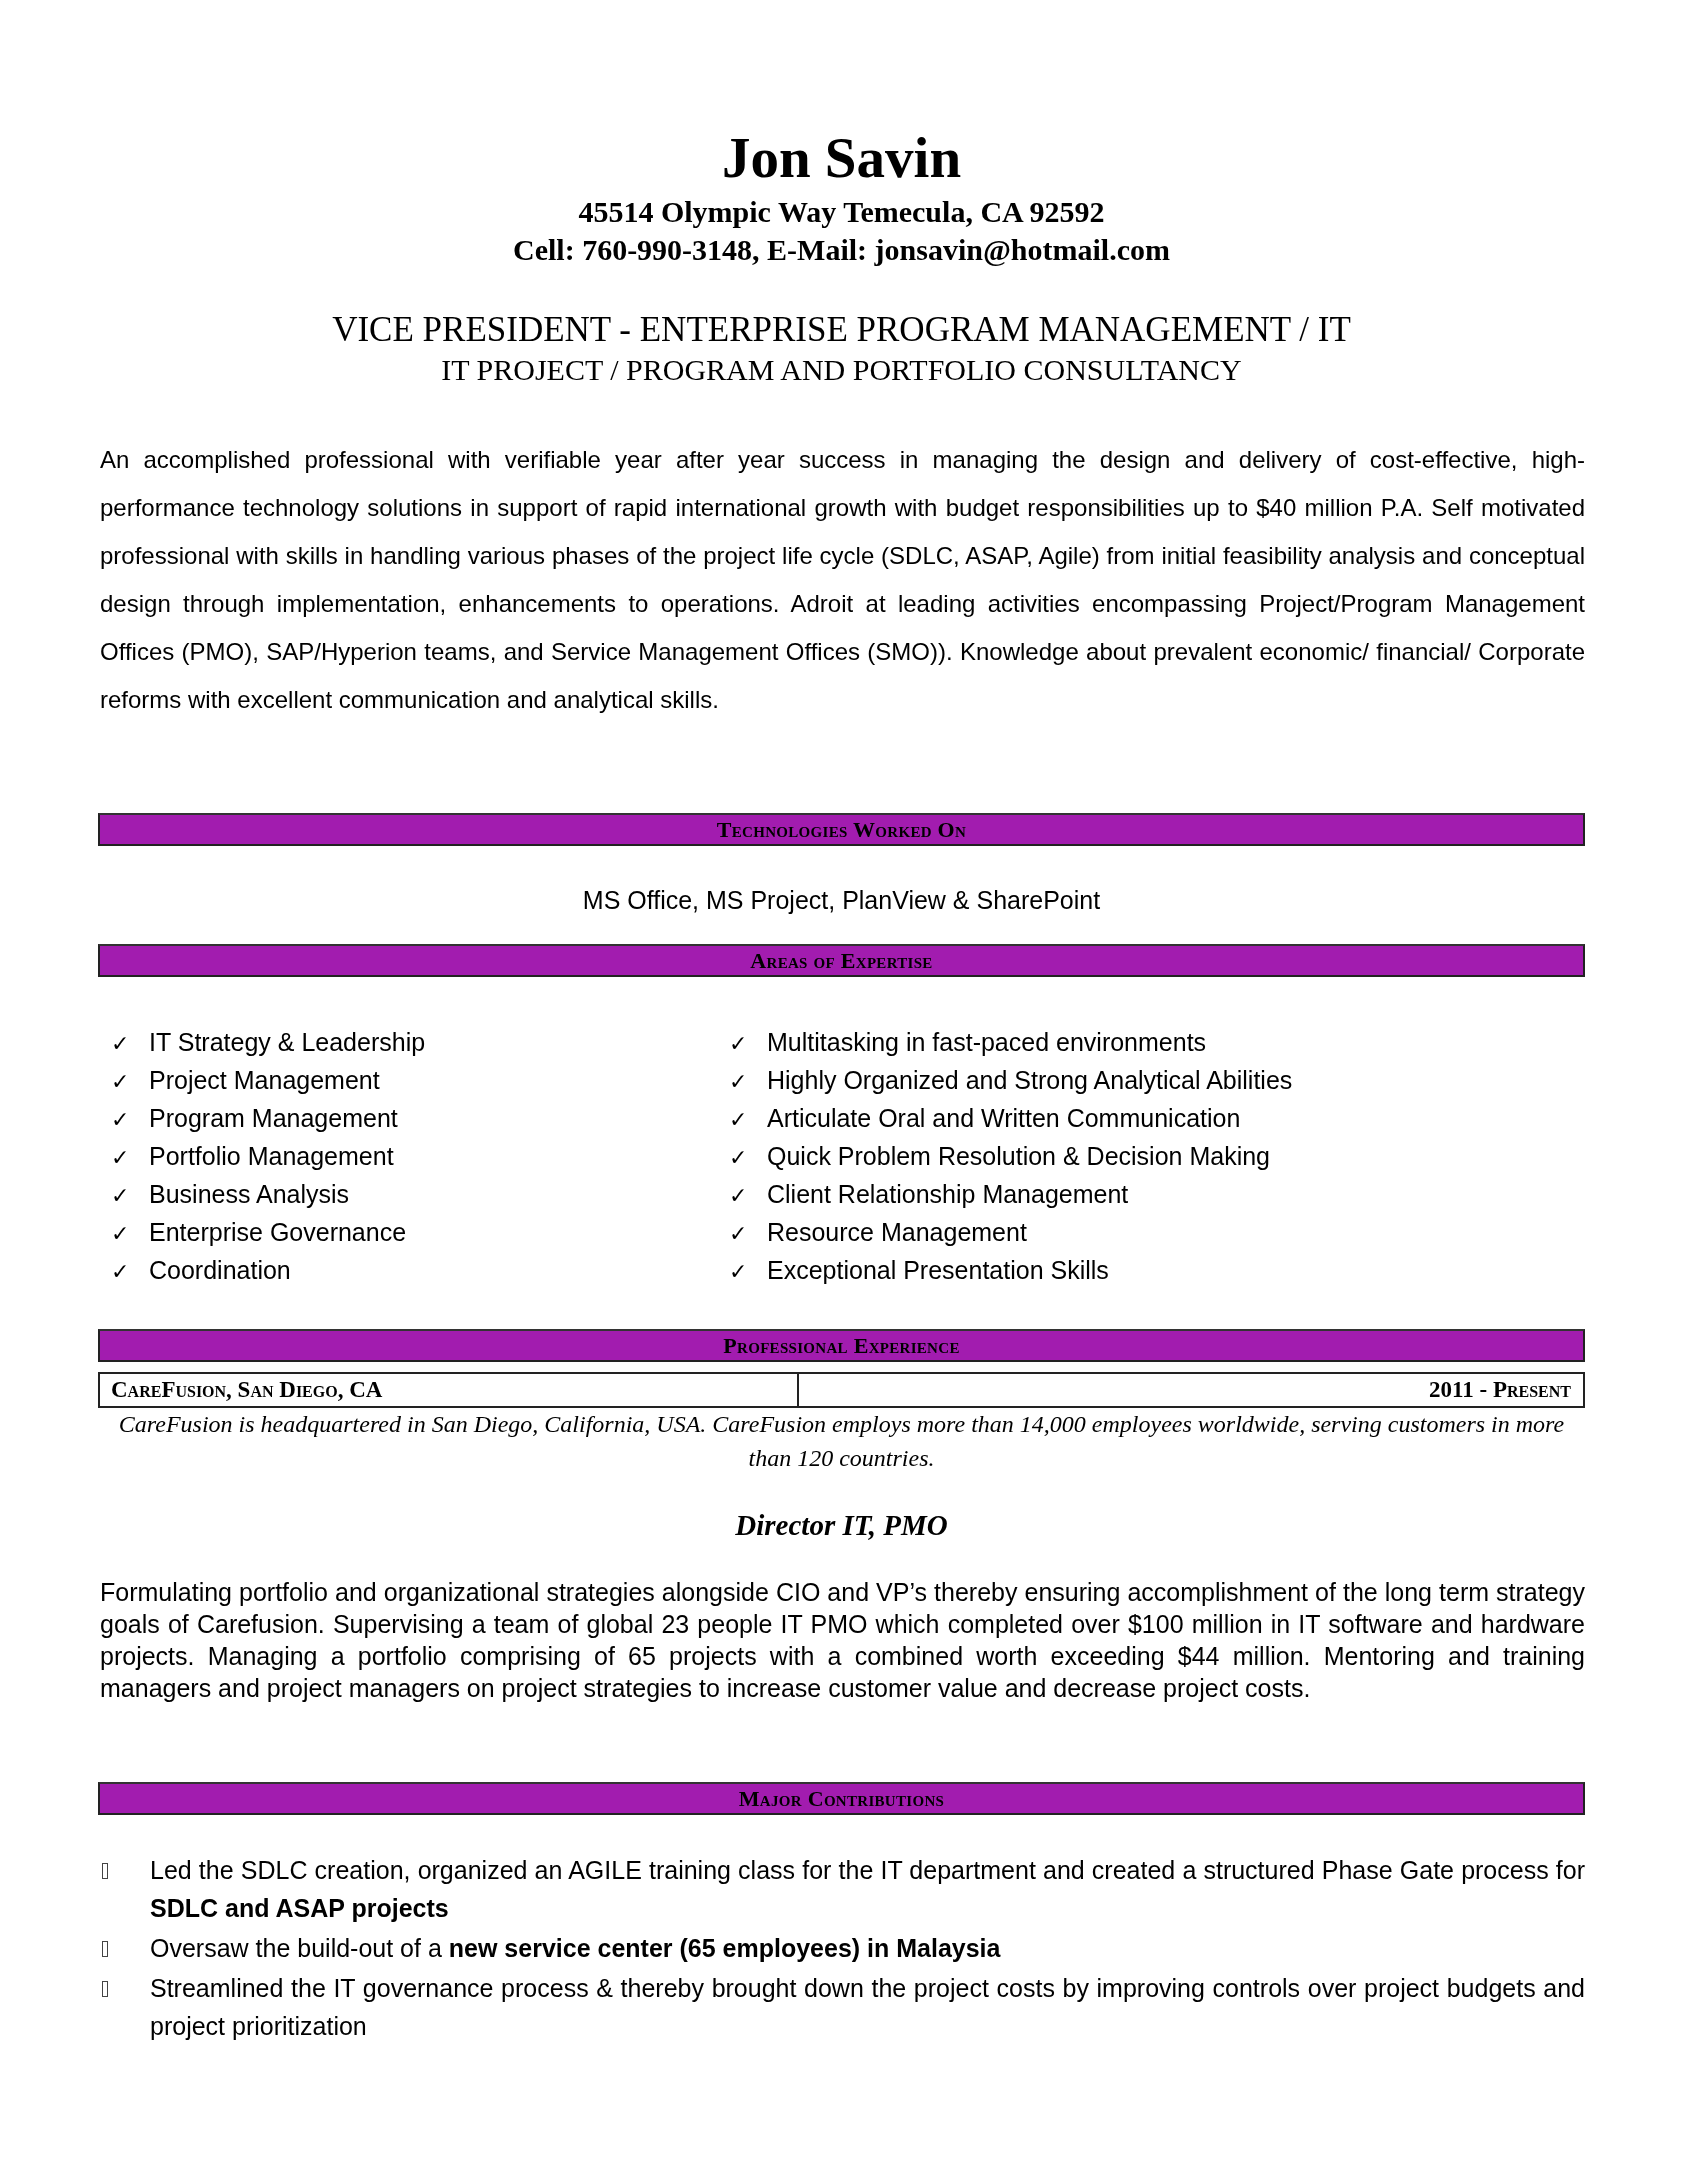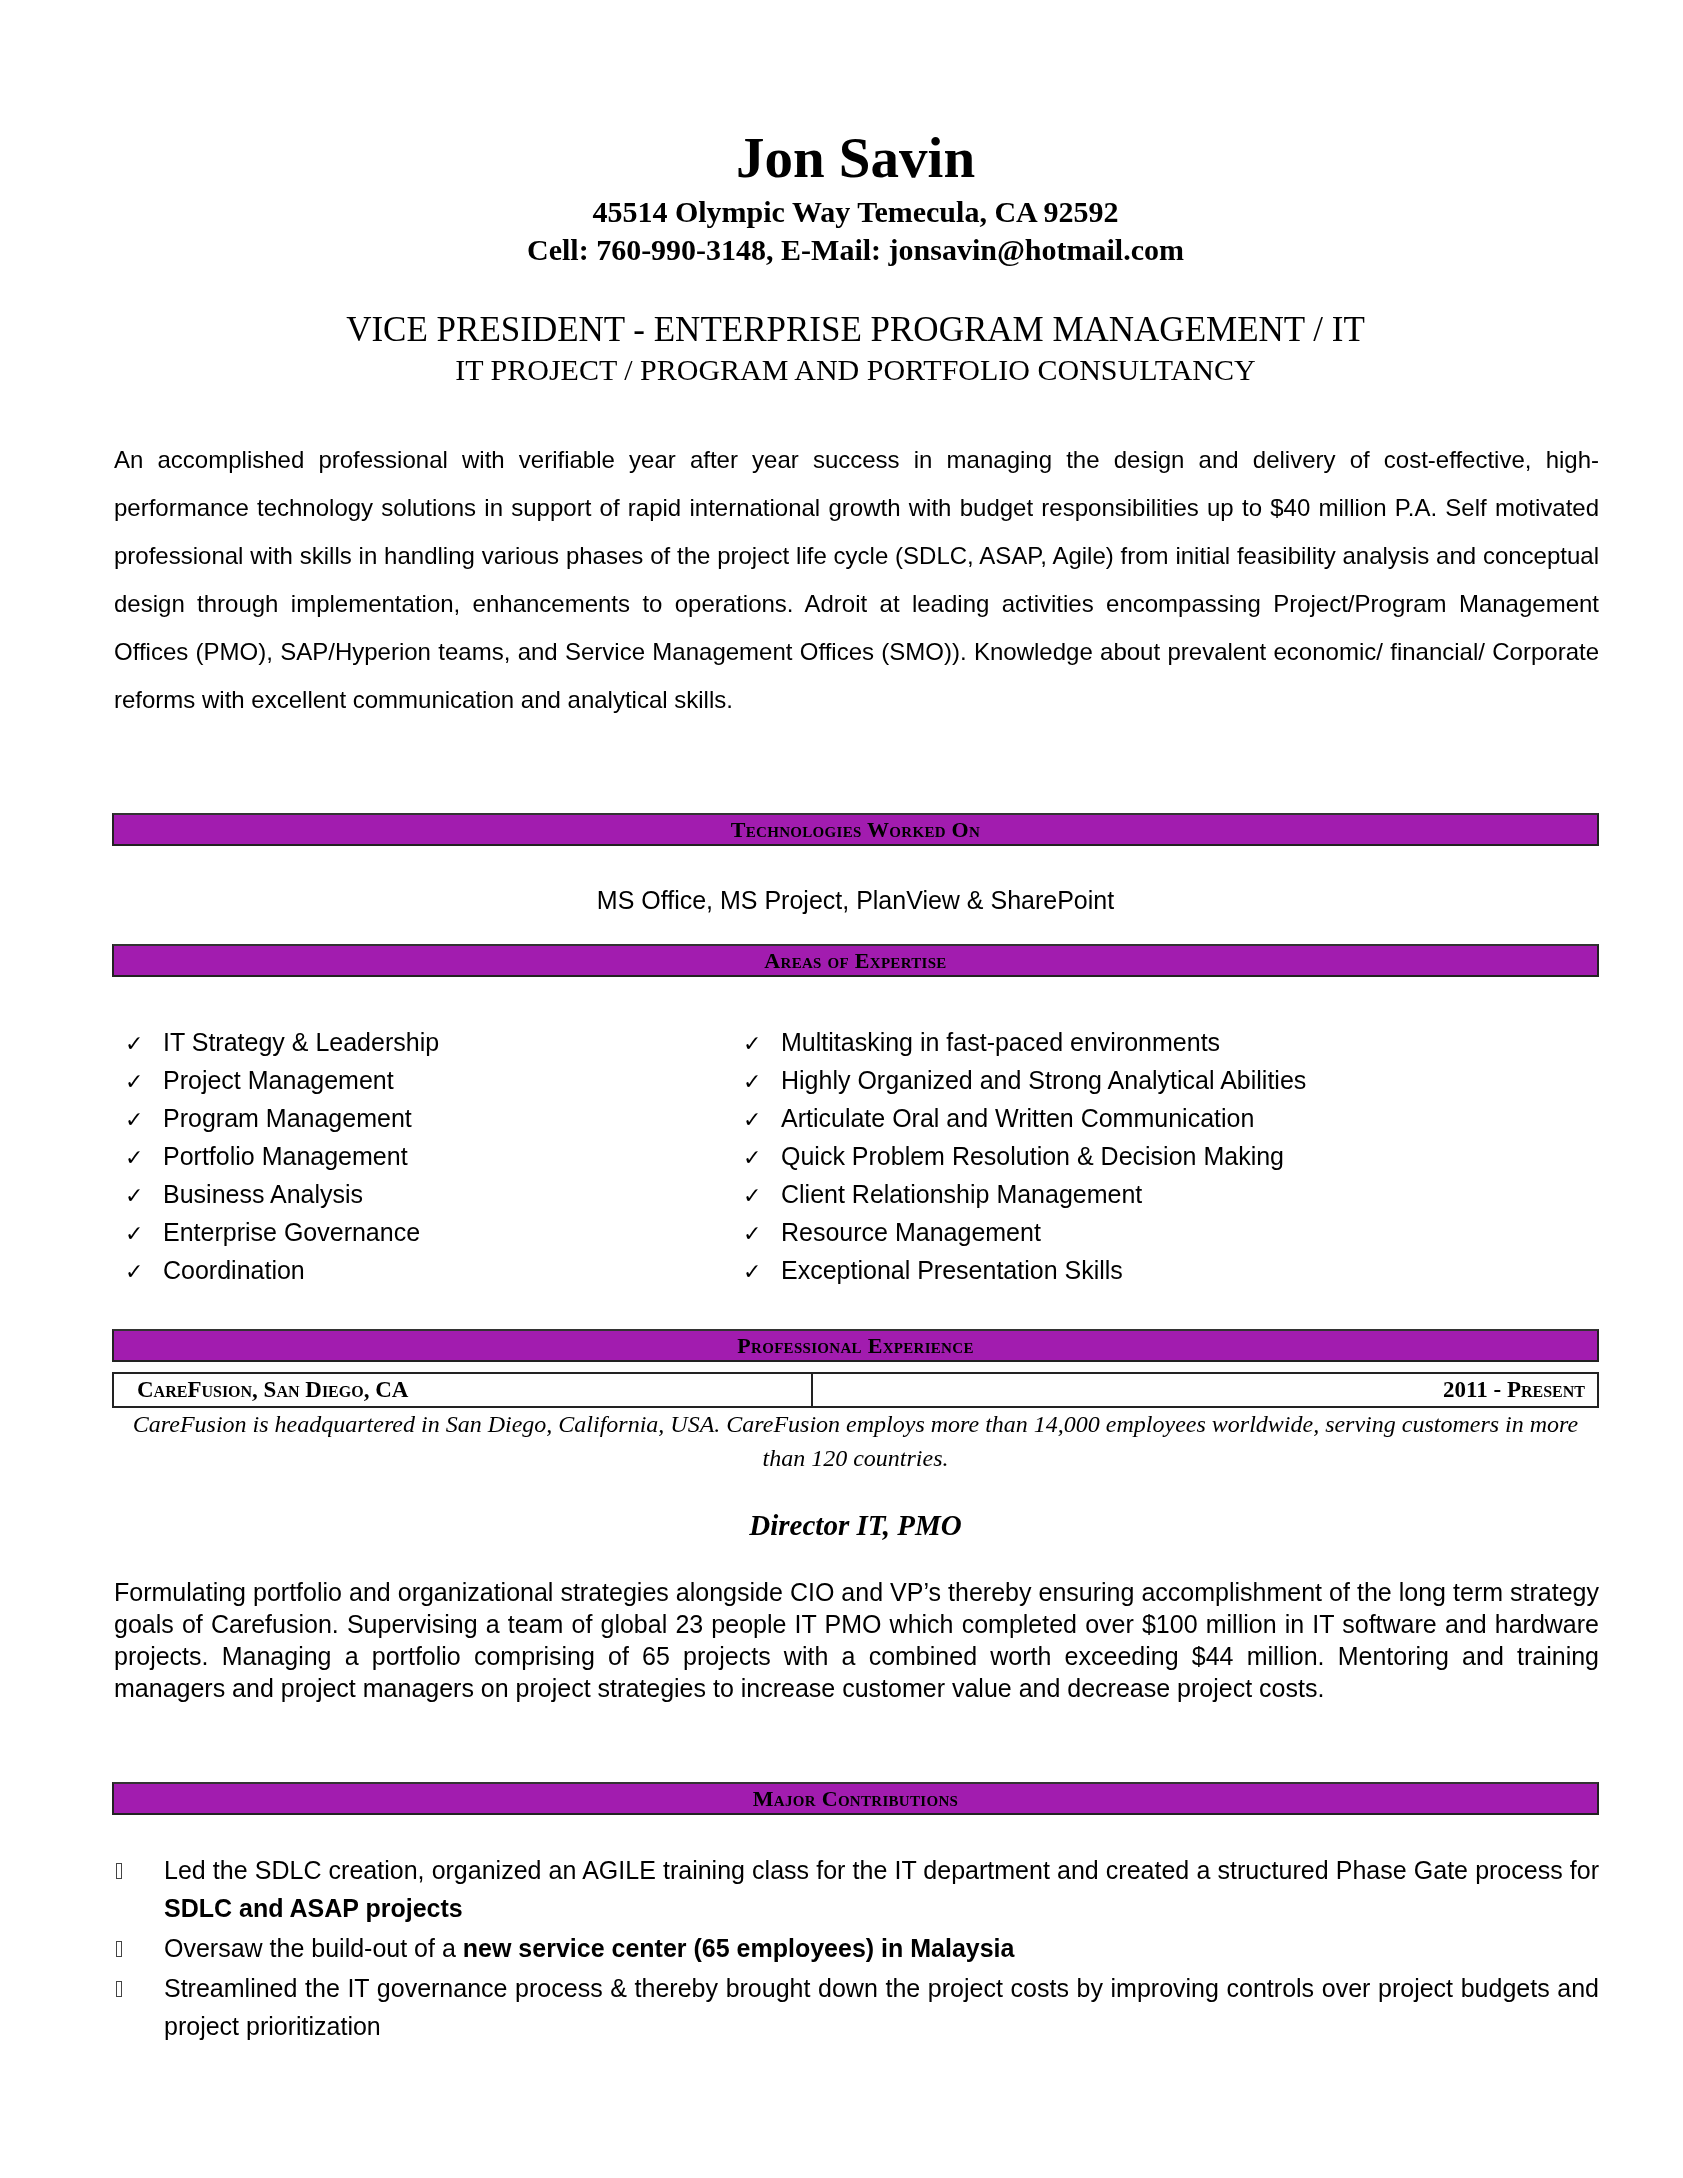--- a/index.html
+++ b/index.html
@@ -1,17 +1,17 @@
 <!DOCTYPE html>
 <html><head>
   <meta charset="utf-8">
   <style>
     html, body { margin: 0; padding: 0; background: #ffffff; }
     body { width: 1683px; height: 2178px; position: relative; color: #000; overflow: hidden; }
-    .page { position: absolute; left: 0; top: 0; width: 1455px; height: 2178px; margin-left: 14px; }
+    .page { position: absolute; left: 0; top: 0; width: 1455px; height: 2178px; }
 
     .name { position: absolute; left: 0; width: 1683px; top: 125px; text-align: center;
       font-family: "Liberation Serif", serif; font-weight: bold; font-size: 57px; line-height: 65px; }
     .contact-line { position: absolute; left: 0; width: 1683px; text-align: center;
       font-family: "Liberation Serif", serif; font-weight: bold; font-size: 30px; line-height: 36px; }
     .addr { top: 194px; }
     .cell { top: 232px; }
 
     .title-line { position: absolute; left: 0; width: 1683px; text-align: center;
       font-family: "Liberation Serif", serif; }
@@ -34,21 +34,21 @@
     .exp-col { position: absolute; top: 1024px; font-family: "Liberation Sans", sans-serif;
       font-size: 25px; line-height: 36px; }
     .exp-col.left { left: 111px; }
     .exp-col.right { left: 729px; }
     .exp-item { display: flex; align-items: baseline; white-space: nowrap; }
     .check { width: 38px; display: inline-block; font-family: "DejaVu Sans", sans-serif; font-size: 22px; }
 
     .company-row { position: absolute; left: 98px; width: 1487px; top: 1372px; height: 36px;
       border: 2px solid #222; box-sizing: border-box; display: flex;
       font-family: "Liberation Serif", serif; font-weight: bold; font-size: 23px; font-variant: small-caps; }
-    .company-row .cell-l { width: 699px; border-right: 2px solid #222; padding-left: 23px; line-height: 32px; box-sizing: border-box; }
+    .company-row .cell-l { width: 699px; border-right: 2px solid #222; padding-left: 11px; line-height: 32px; box-sizing: border-box; }
     .company-row .cell-r { flex: 1; text-align: right; padding-right: 12px; line-height: 32px; }
 
     .company-desc { position: absolute; left: 109px; width: 1465px; top: 1407px; text-align: center;
       font-family: "Liberation Serif", serif; font-style: italic; font-size: 24px; line-height: 34px; }
 
     .role { position: absolute; left: 0; width: 1683px; top: 1507px; text-align: center;
       font-family: "Liberation Serif", serif; font-style: italic; font-weight: bold; font-size: 29px; line-height: 36px; }
 
     .role-desc { position: absolute; left: 100px; width: 1485px; top: 1576px;
       font-family: "Liberation Sans", sans-serif; font-size: 25px; line-height: 32px; text-align: justify; }

